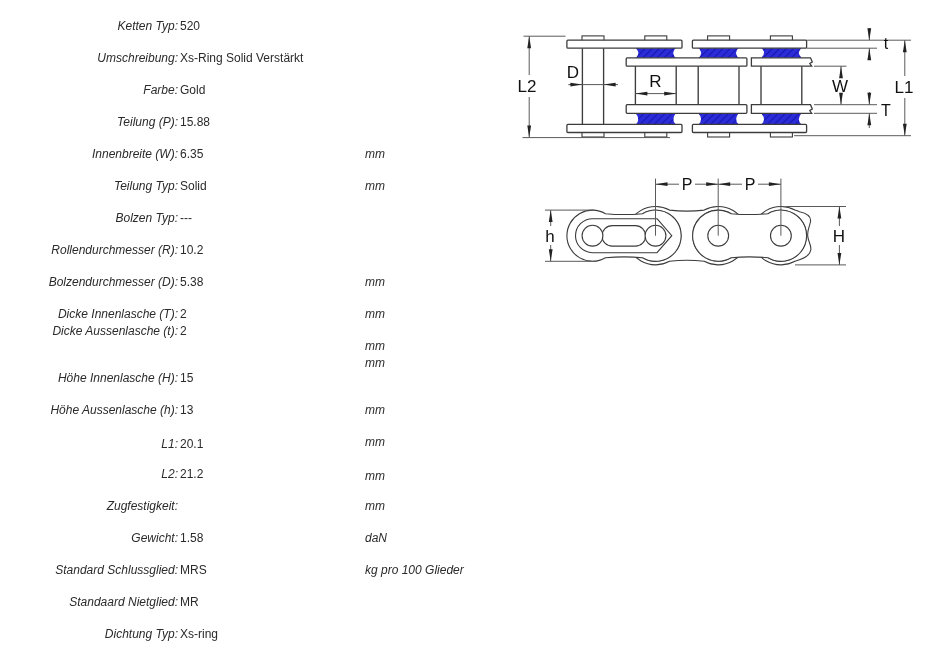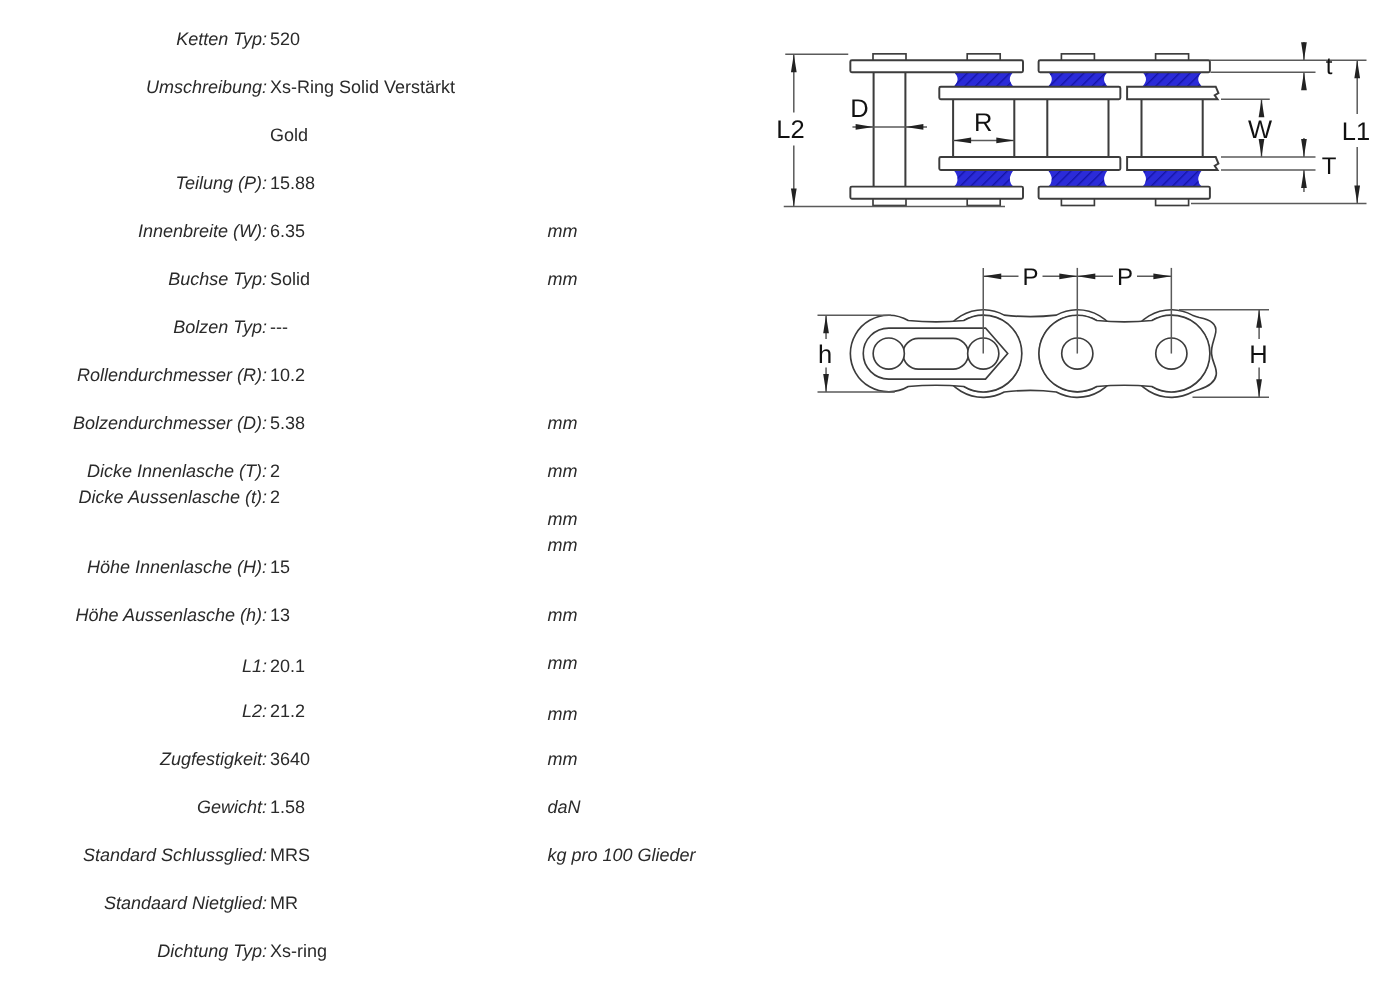--- a/index.html
+++ b/index.html
@@ -22,37 +22,38 @@
         <span class="l">Ketten Typ:</span>
         <span class="v">520</span>
       </div>
 
 <div class="row" style="top:42px">
         <span class="l">Umschreibung:</span>
         <span class="v">Xs-Ring Solid Verstärkt</span>
       </div>
 
 <div class="row" style="top:74px">
+        <span class="l">Farbe:</span>
         <span class="v">Gold</span>
       </div>
 
 <div class="row" style="top:106px">
         <span class="l">Teilung (P):</span>
         <span class="v">15.88</span>
         <span class="u">mm</span>
       </div>
 
 <div class="row" style="top:138px">
         <span class="l">Innenbreite (W):</span>
         <span class="v">6.35</span>
         <span class="u">mm</span>
       </div>
 
 <div class="row" style="top:170px">
-        <span class="l">Buchse Typ:</span>
+        <span class="l">Teilung Typ:</span>
         <span class="v">Solid</span>
       </div>
 
 <div class="row" style="top:202px">
         <span class="l">Bolzen Typ:</span>
         <span class="v">---</span>
       </div>
 
 <div class="row" style="top:234px">
         <span class="l">Rollendurchmesser (R):</span>
@@ -97,21 +98,20 @@
       </div>
 
 <div class="row" style="top:458px">
         <span class="l">L2:</span>
         <span class="v">21.2</span>
         <span class="u">mm</span>
       </div>
 
 <div class="row" style="top:490px">
         <span class="l">Zugfestigkeit:</span>
-        <span class="v">3640</span>
         <span class="u">daN</span>
       </div>
 
 <div class="row" style="top:522px">
         <span class="l">Gewicht:</span>
         <span class="v">1.58</span>
         <span class="u">kg pro 100 Glieder</span>
       </div>
 
 <div class="row" style="top:554px">

